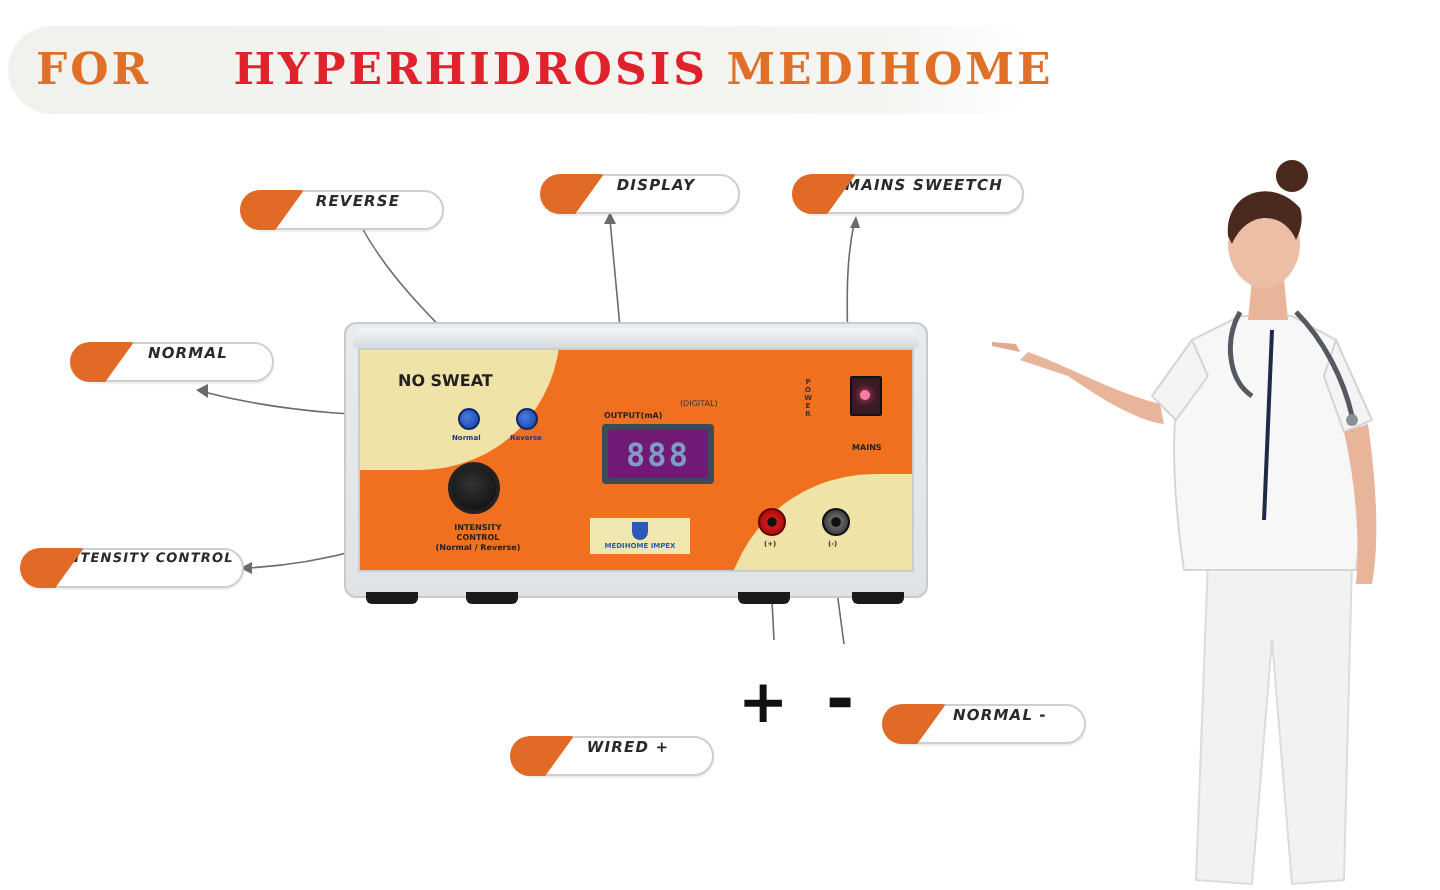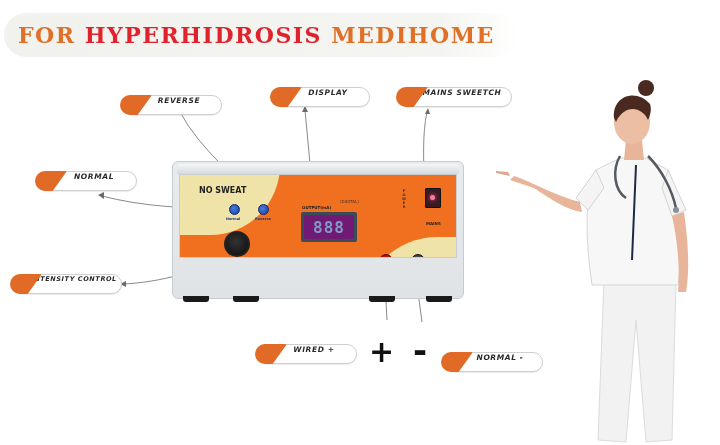--- a/index.html
+++ b/index.html
@@ -10,21 +10,21 @@
     position: absolute; left: 4px; top: 13px; width: 514px; height: 44px;
     background: linear-gradient(90deg, #f1f1ee 0%, #f4f4f1 85%, rgba(244,244,241,0) 100%);
     border-radius: 22px;
   }
   .title {
     position: absolute; left: 18px; top: 20px;
     font-family: "DejaVu Serif", serif; font-weight: bold; font-size: 22px;
     letter-spacing: 1.5px; white-space: nowrap; line-height: 30px;
   }
   .title .w1 { color: #e07027; }
-  .title .w2 { color: #e0222c; }
+  .title .w2 { color: #e0222c; margin-left: 32px; }
   .title .w3 { color: #e07027; }
 
   
   .pill {
     position: absolute; height: 20px; border: 1.5px solid #cfcfcf;
     border-radius: 10px; background: #ffffff;
     display: flex; align-items: flex-start; justify-content: center;
     box-shadow: 0 1px 1px rgba(0,0,0,0.08);
   }
   .pill .drop {
@@ -42,21 +42,21 @@
   .device {
     position: absolute; left: 172px; top: 161px; width: 292px; height: 138px;
     background: linear-gradient(180deg, #e9ecef 0%, #dfe3e6 100%);
     border-radius: 6px; border: 1px solid #c6cbd0;
   }
   .device .top-lid {
     position: absolute; left: 4px; top: 2px; width: 282px; height: 10px;
     background: linear-gradient(180deg, #f4f6f7, #d6dadd); border-radius: 4px 4px 0 0;
   }
   .panel {
-    position: absolute; left: 6px; top: 12px; width: 278px; height: 84px;
+    position: absolute; left: 6px; top: 12px; width: 278px; height: 112px;
     background: #f07020; overflow: hidden; border: 1px solid #c9cdd1;
   }
   .panel .cream-tl {
     position: absolute; left: -40px; top: -50px; width: 140px; height: 110px;
     background: #efe3a8; border-radius: 0 0 70px 0;
   }
   .panel .cream-br {
     position: absolute; left: 182px; top: 62px; width: 150px; height: 90px;
     background: #efe3a8; border-radius: 75px 0 0 0;
   }
@@ -168,21 +168,21 @@
   <span class="lbl">MAINS SWEETCH</span>
 </div>
 <div class="pill" style="left:37px; top:171px; width:100px;">
   <span class="drop"></span>
   <span class="lbl">NORMAL</span>
 </div>
 <div class="pill" style="left:12px; top:274px; width:110px;">
   <span class="drop"></span>
   <span class="lbl" style="font-size:6.5px;">INTENSITY CONTROL</span>
 </div>
-<div class="pill" style="left:257px; top:344px; width:100px;">
+<div class="pill" style="left:257px; top:368px; width:100px;">
   <span class="drop"></span>
   <span class="lbl">WIRED +</span>
 </div>
 <div class="pill" style="left:443px; top:352px; width:100px;">
   <span class="drop"></span>
   <span class="lbl">NORMAL -</span>
 </div>
 
 <div class="sign" style="left:369px; top:334px; font-size:30px;">+</div>
 <div class="sign" style="left:413px; top:330px; font-size:34px;">-</div>

